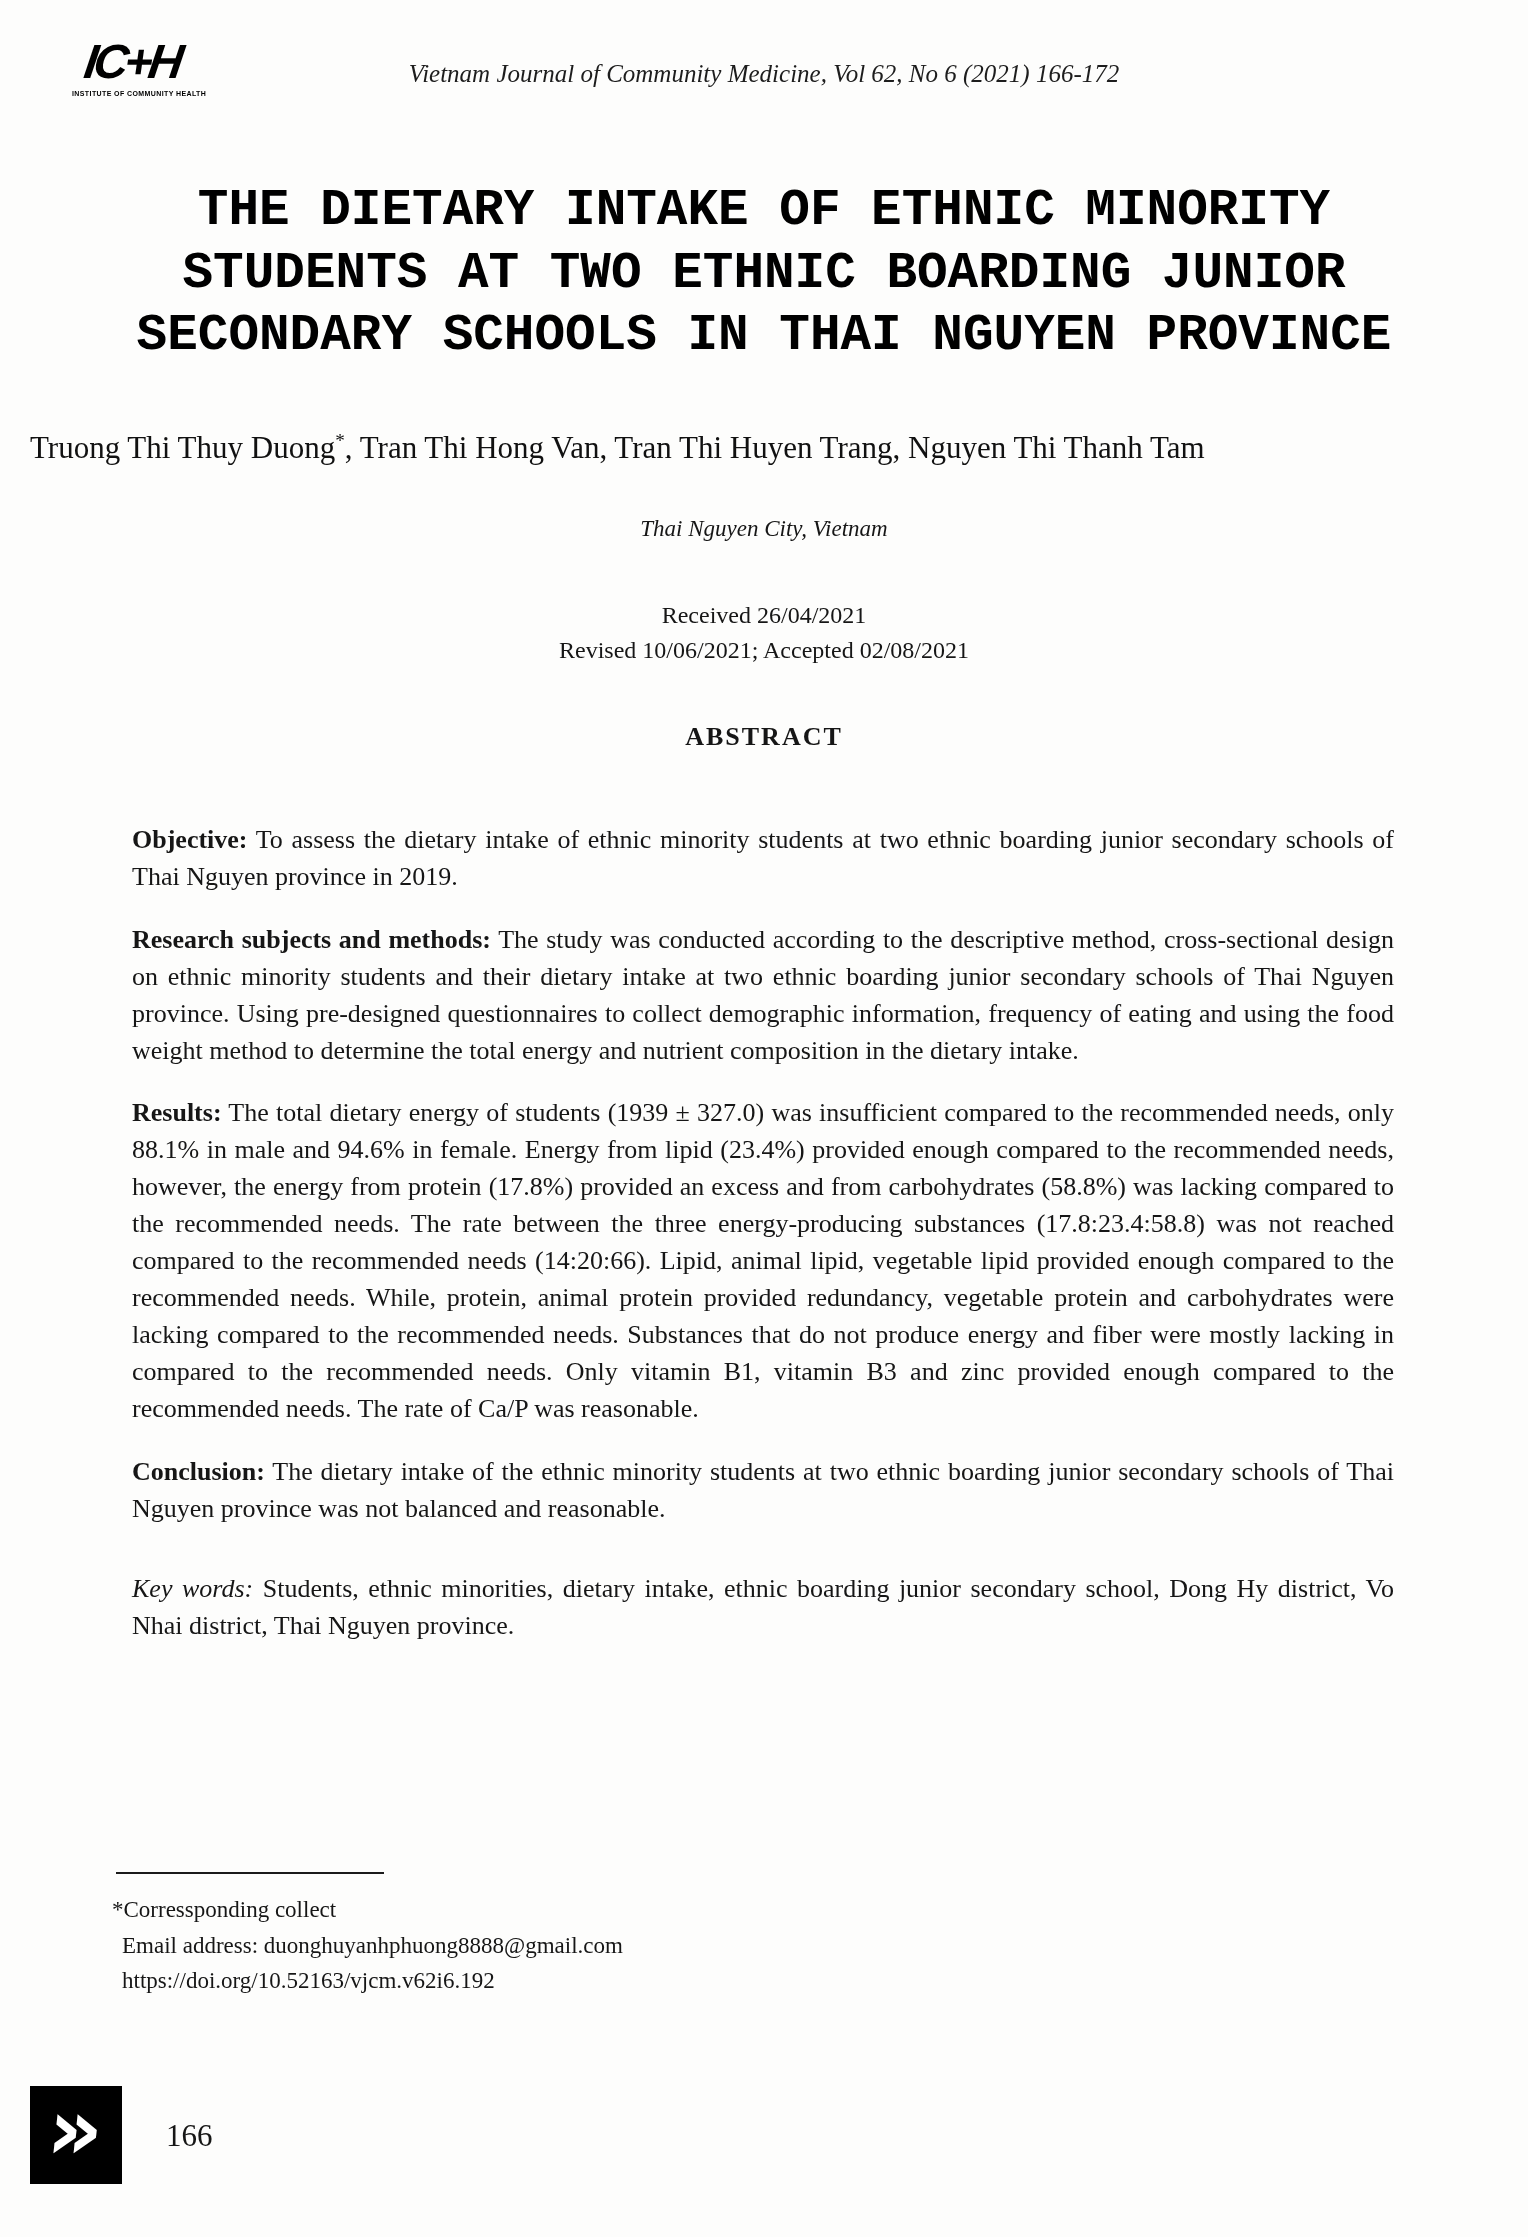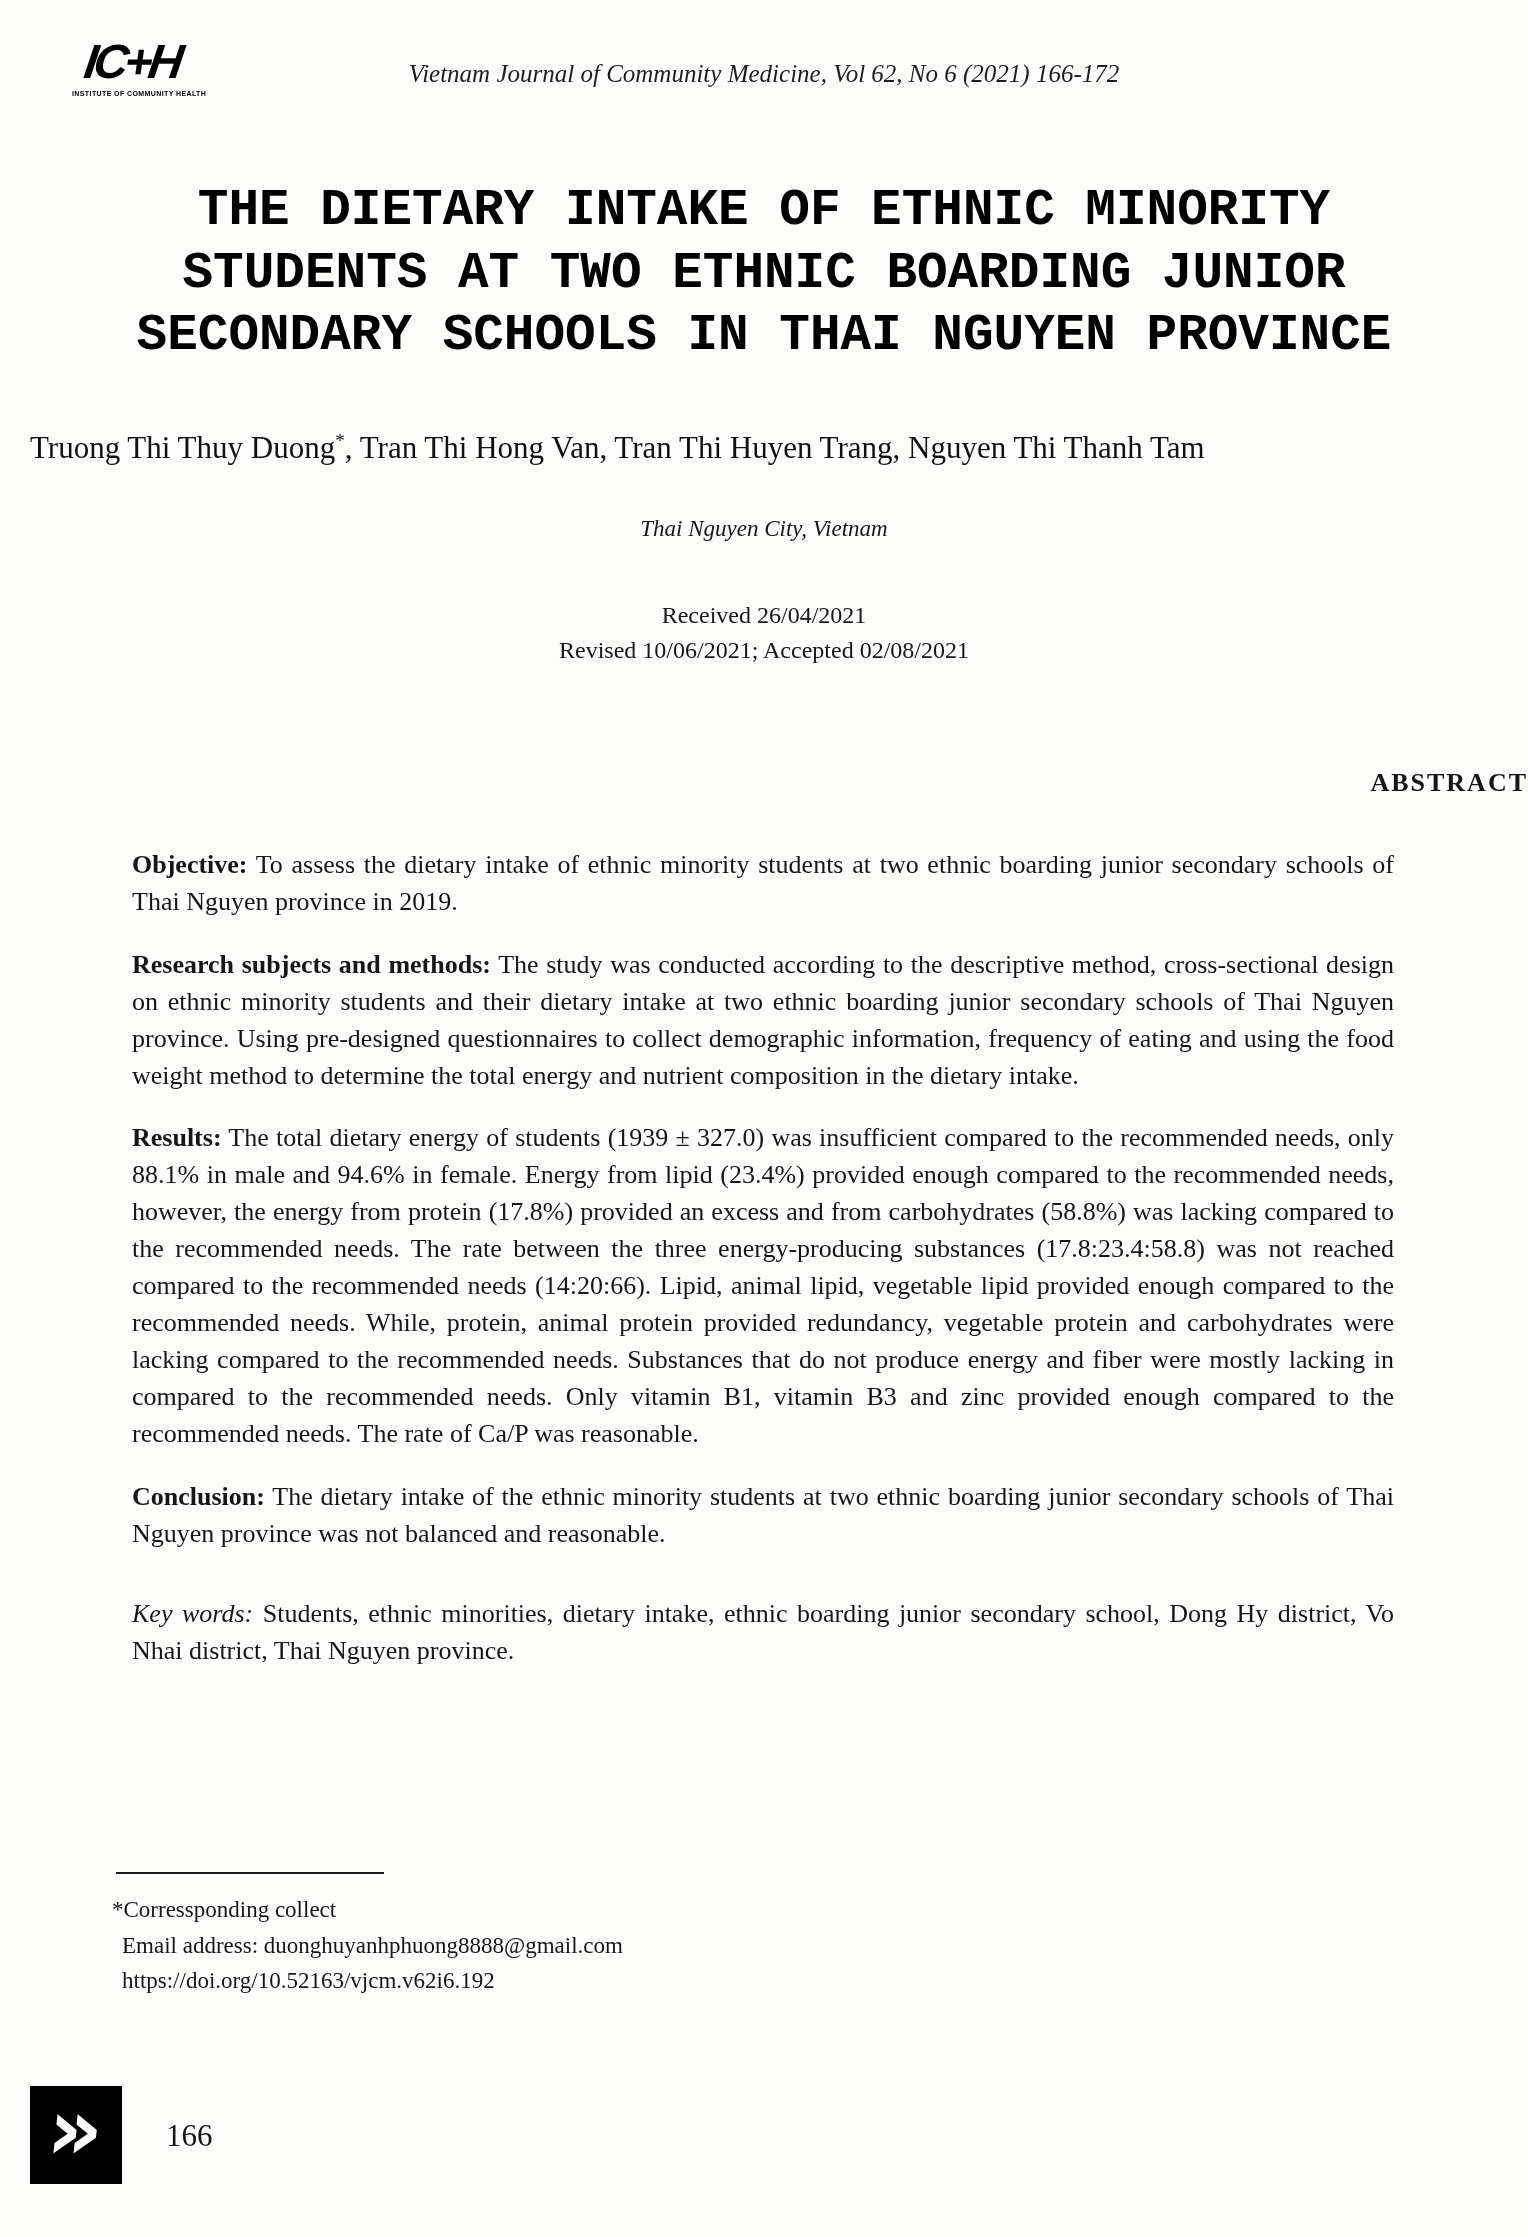--- a/index.html
+++ b/index.html
@@ -53,29 +53,29 @@
     text-align:center; font-style:italic; font-size:23px; line-height:1.5;
   }
 
   .dates {
     position:absolute; top:598px; left:0; width:100%;
     text-align:center; font-size:24px; line-height:1.45;
   }
 
   .abstract-heading {
     position:absolute; top:722px; left:0; width:100%;
-    text-align:right; font-weight:bold; font-size:26px; letter-spacing:2px;margin-top:46px;
+    text-align:center; font-weight:bold; font-size:26px; letter-spacing:2px;
   }
 
   
   .abstract-body {
     position:absolute; top:822px; left:132px; width:1262px;
     font-size:26px; line-height:1.42; text-align:justify;
   }
-  .para { margin-bottom:26px;margin-top:25px; }
+  .para { margin-bottom:26px; }
   .plabel { font-weight:bold; }
   .keywords { margin-top:44px; }
   .klabel { font-style:italic; }
 
   
   .footnote-rule {
     position:absolute; top:1872px; left:116px; width:268px;
     border-top:2px solid #1b1b1b;
   }
   .footnote {

